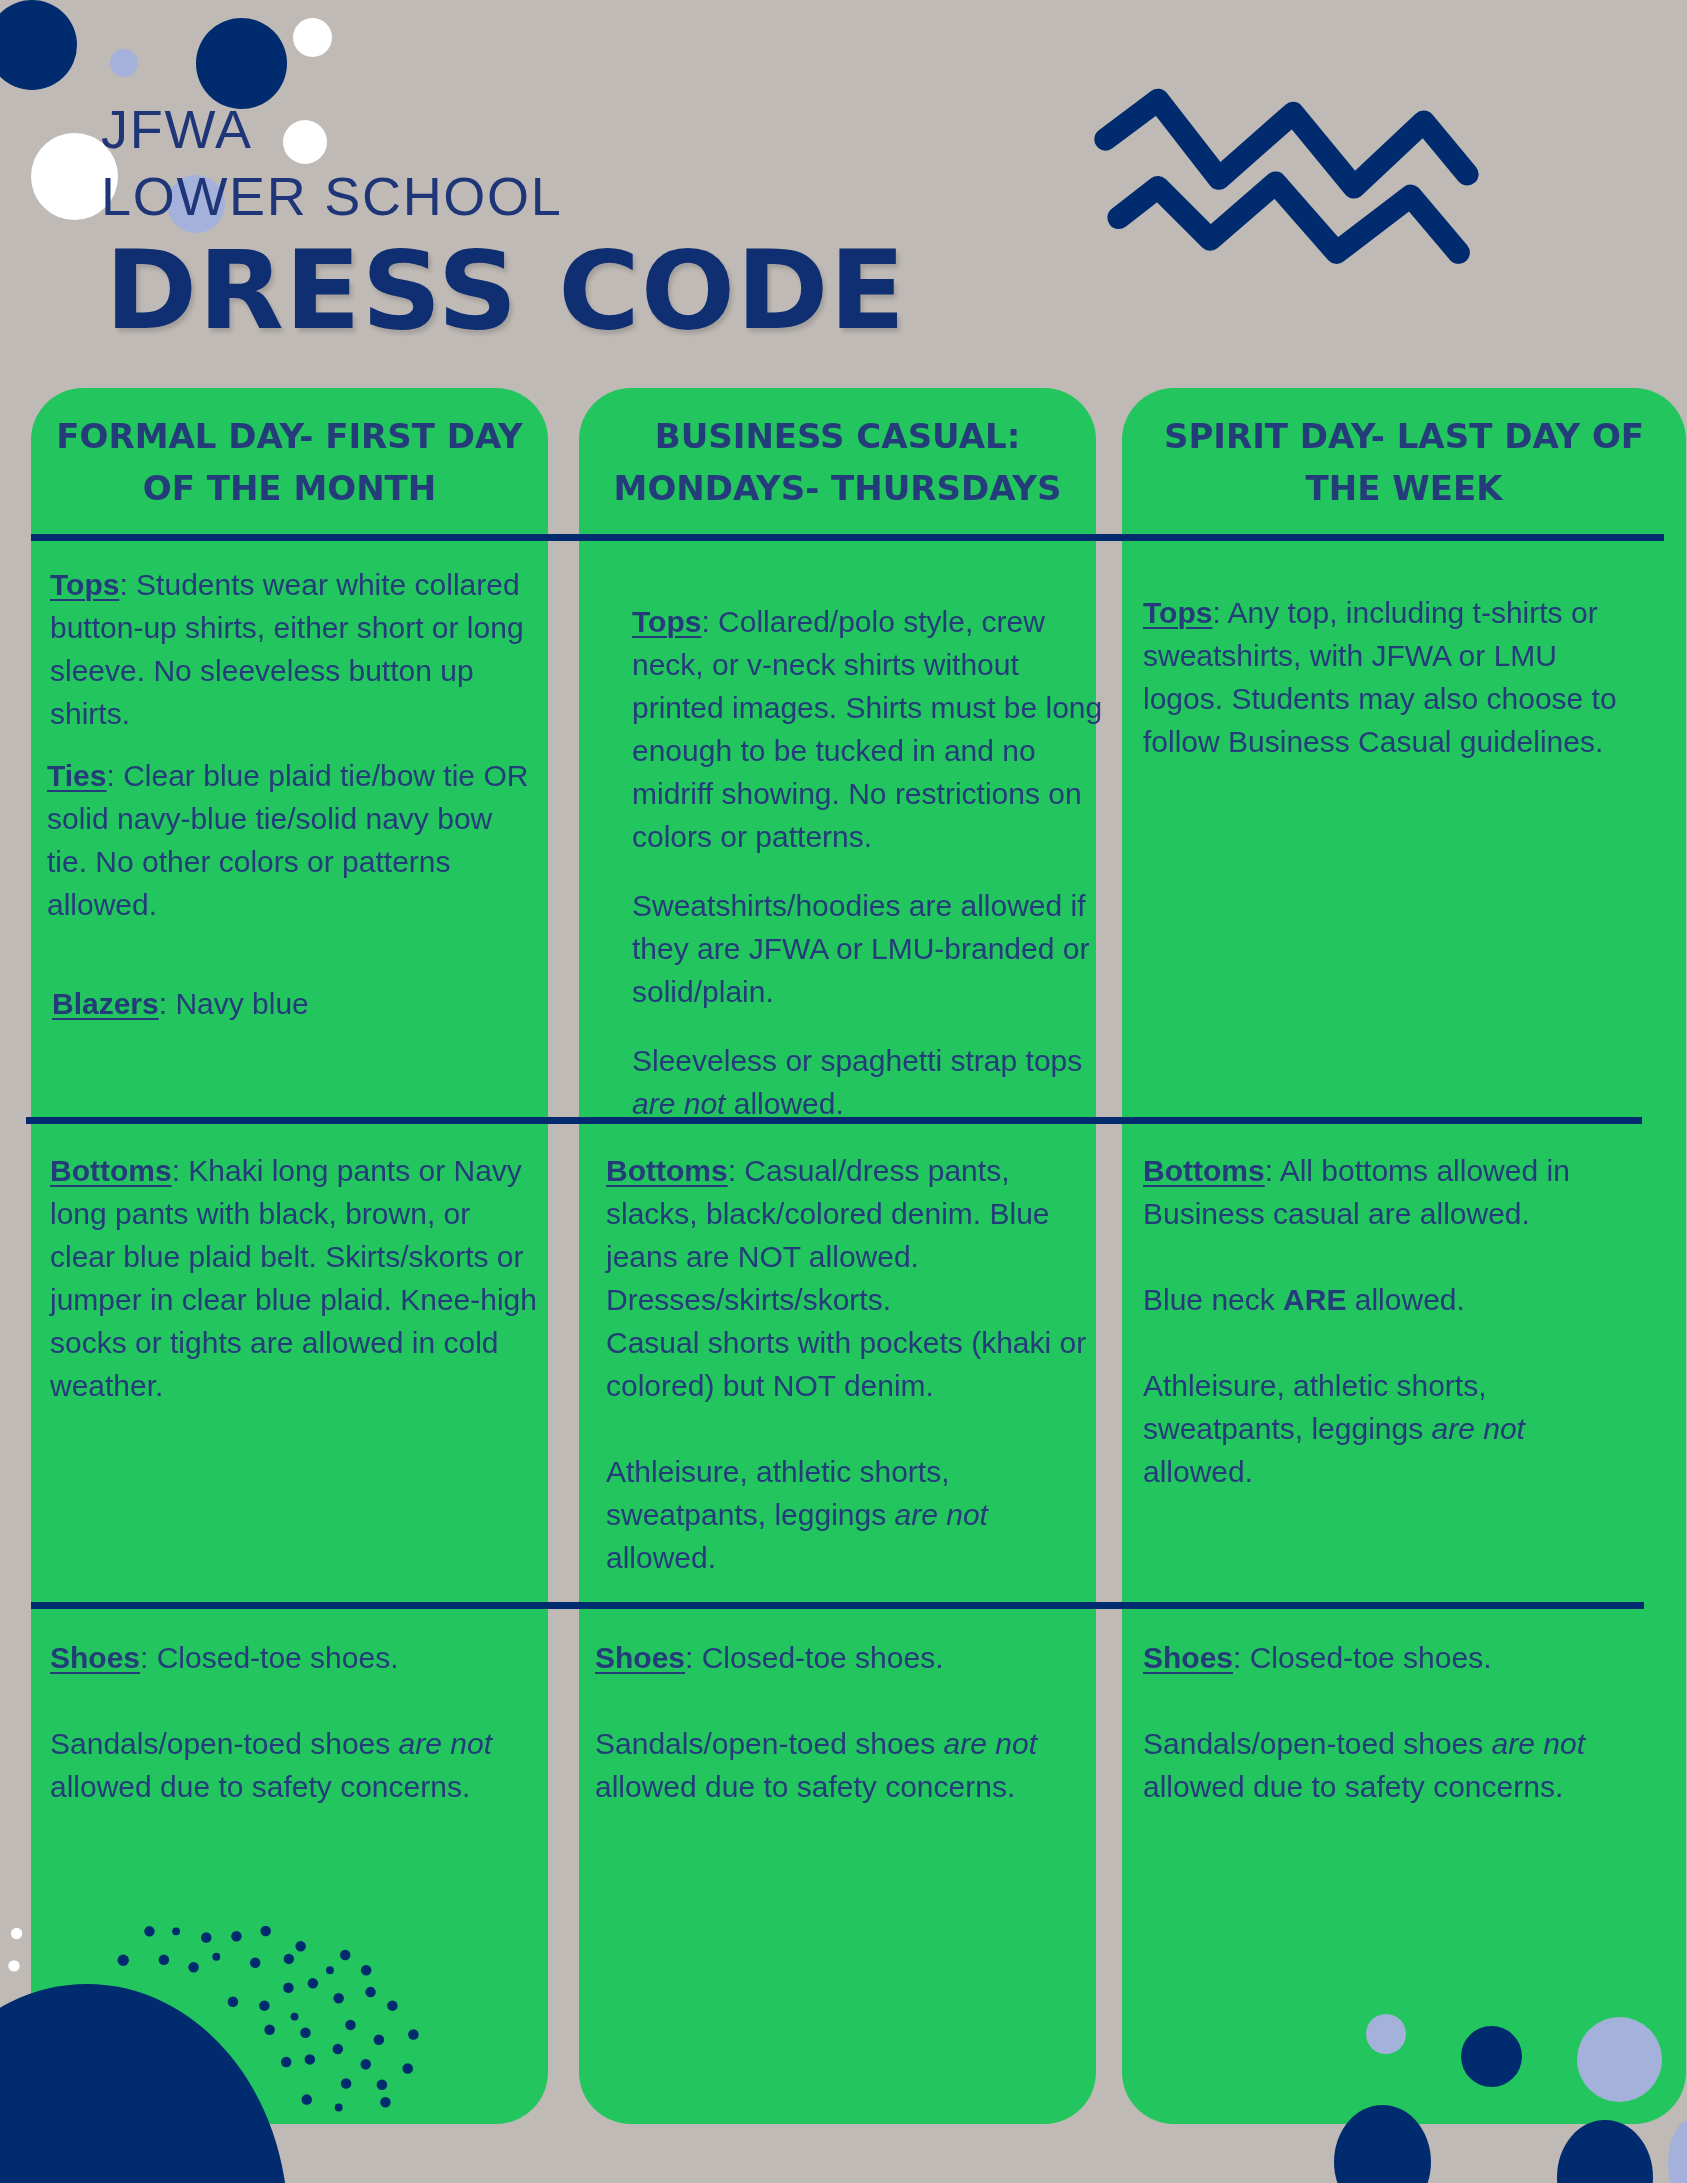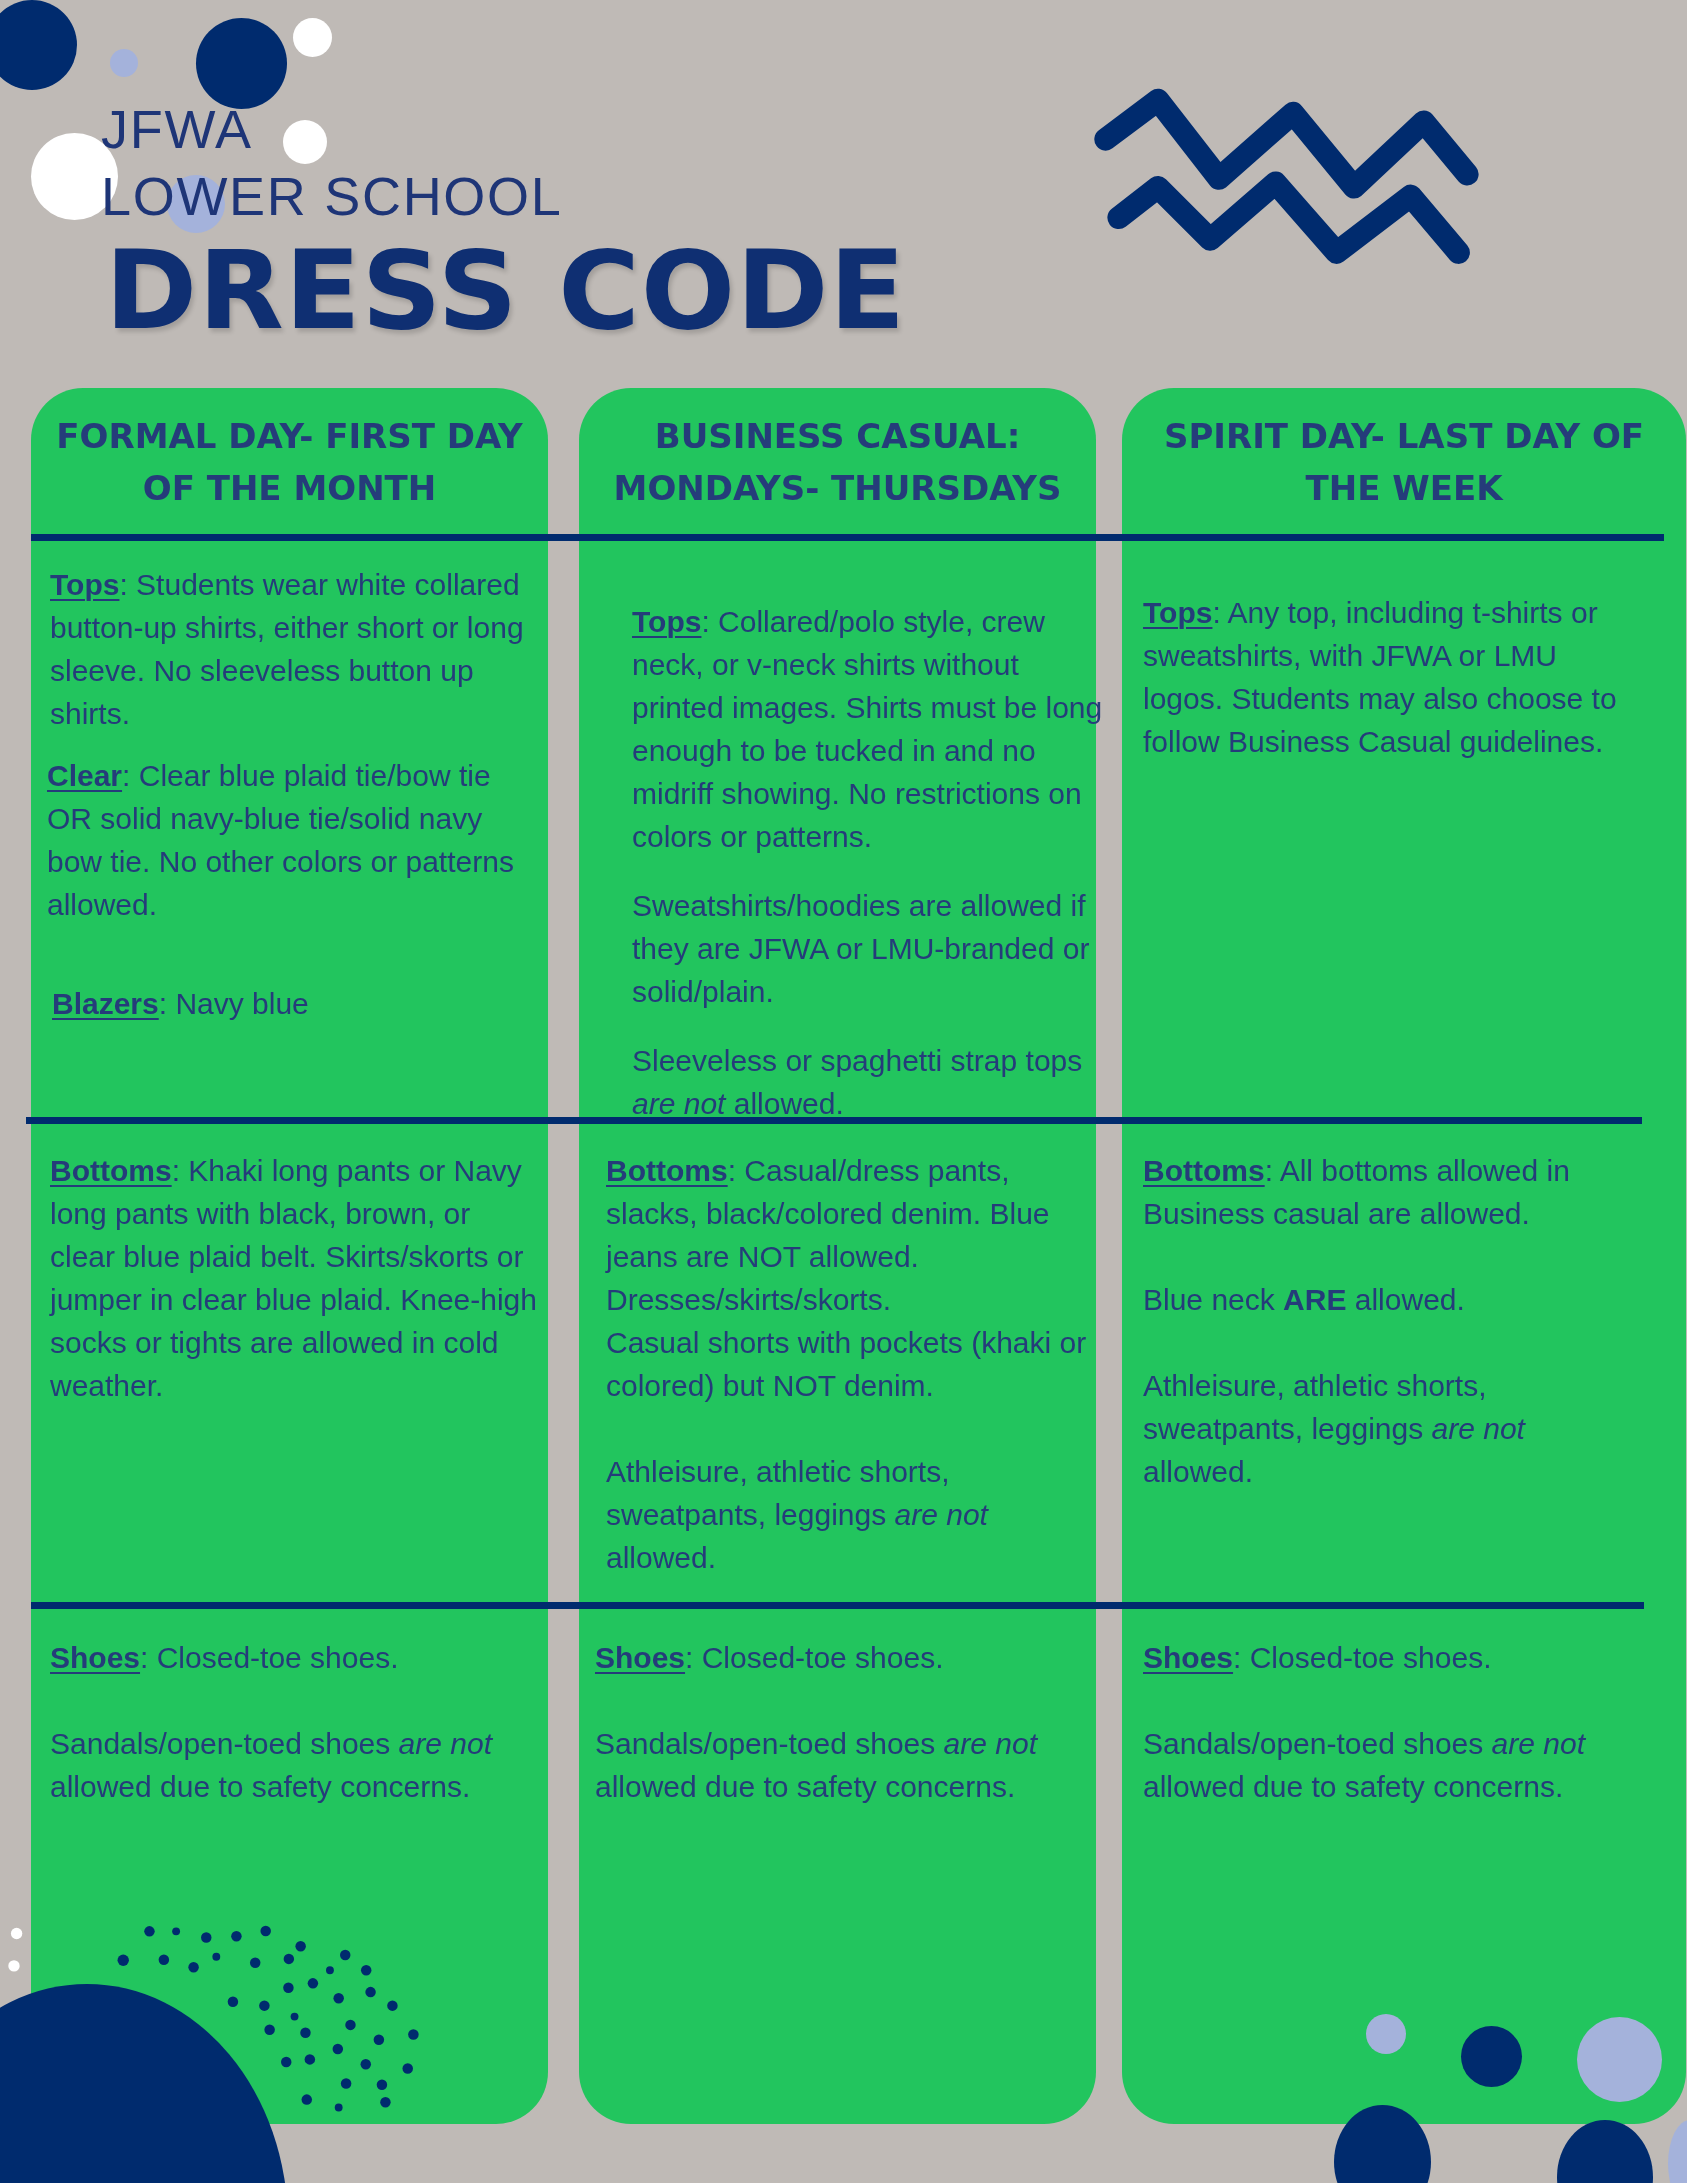--- a/index.html
+++ b/index.html
@@ -56,21 +56,21 @@
 </div>
 
 <div class="divider" style="left:31px; width:1633px; top:534px;"></div>
 <div class="divider" style="left:26px; width:1616px; top:1117px;"></div>
 <div class="divider" style="left:31px; width:1613px; top:1602px;"></div>
 
 <div class="cell" style="left:50px; top:563px; width:485px;">
   <p><span class="lbl">Tops</span><span>: Students wear white collared button-up shirts, either short or long sleeve. No sleeveless button up shirts.</span></p>
 </div>
 <div class="cell" style="left:47px; top:754px; width:485px;">
-  <p><span class="lbl">Clear</span><span>: Clear blue plaid tie/bow tie OR solid navy-blue tie/solid navy bow tie. No other colors or patterns allowed.</span></p>
+  <p><span class="lbl">Ties</span><span>: Clear blue plaid tie/bow tie OR solid navy-blue tie/solid navy bow tie. No other colors or patterns allowed.</span></p>
 </div>
 <div class="cell" style="left:52px; top:982px; width:485px;">
   <p><span class="lbl">Blazers</span><span>: Navy blue</span></p>
 </div>
 <div class="cell" style="left:50px; top:1149px; width:489px;">
   <p><span class="lbl">Bottoms</span><span>: Khaki long pants or Navy long pants with black, brown, or clear blue plaid belt. Skirts/skorts or jumper in clear blue plaid. Knee-high socks or tights are allowed in cold weather.</span></p>
 </div>
 <div class="cell" style="left:50px; top:1636px; width:489px;">
   <p><span class="lbl">Shoes</span><span>: Closed-toe shoes.</span></p>
   <div class="gap2"></div>

